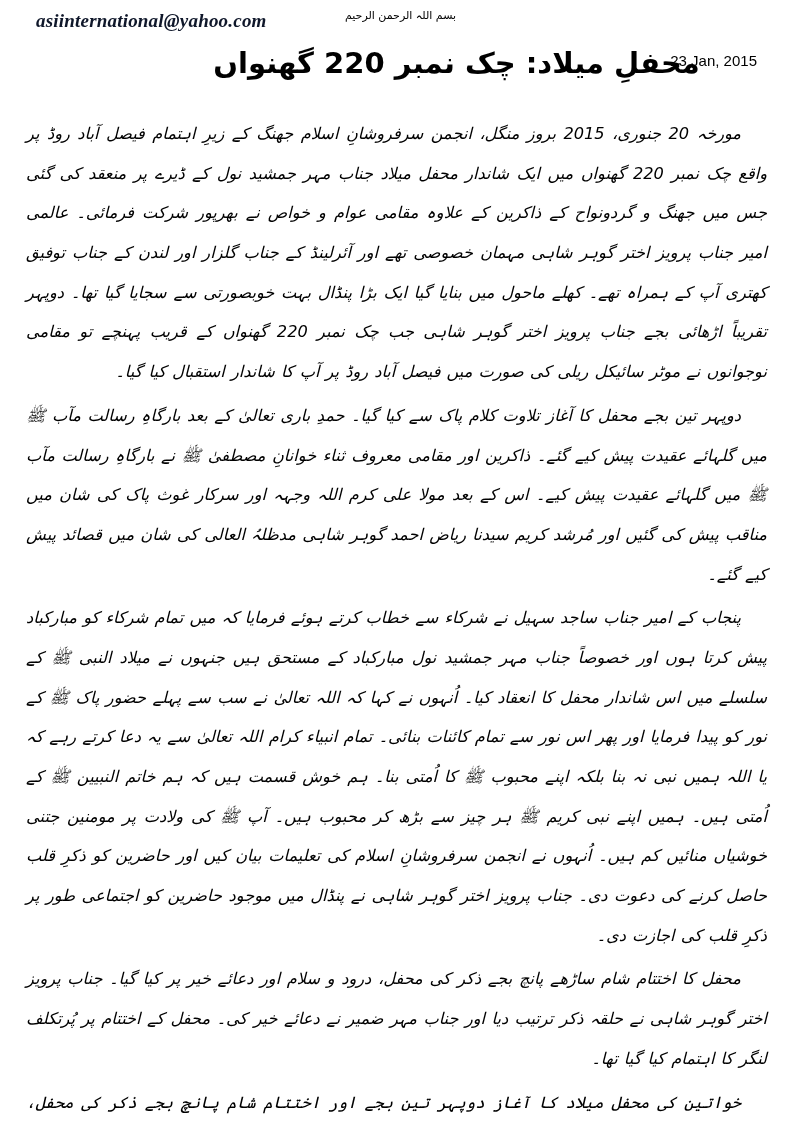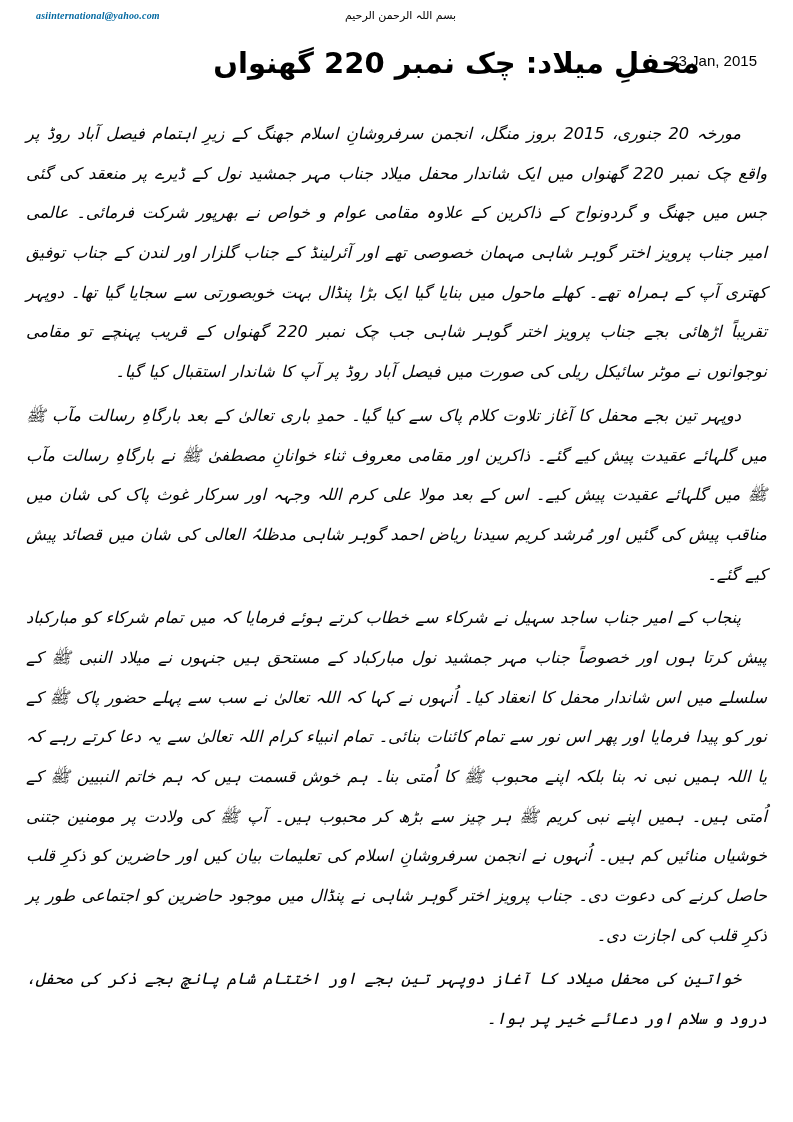--- a/index.html
+++ b/index.html
@@ -27,25 +27,25 @@
   
   .header-row {
     position: relative;
     height: 30px;
     direction: ltr;
   }
   .header-email {
     position: absolute;
     left: 18px;
     top: 2px;
-    color: #0369a1;
+    color: #0f172a;
     font-family: "Liberation Serif", "DejaVu Serif", serif;
     font-style: italic;
     font-weight: bold;
-    font-size: 10px;
+    font-size: 19px;
     letter-spacing: 0.2px;
     white-space: nowrap;
   }
   .bismillah {
     position: absolute;
     left: 8px;
     right: 0;
     top: 1px;
     text-align: center;
     color: #000;
@@ -119,16 +119,17 @@
 
   <div class="title-block">
     <div class="doc-title">محفلِ میلاد:  چک نمبر 220 گھنواں</div>
     <div class="doc-date">23 Jan, 2015</div>
   </div>
 
   <div class="body-text">
     <p>مورخہ 20 جنوری، 2015 بروز منگل، انجمن سرفروشانِ اسلام جھنگ کے زیرِ اہتمام فیصل آباد روڈ پر واقع چک نمبر 220 گھنواں میں ایک شاندار محفل میلاد جناب مہر جمشید نول کے ڈیرے پر منعقد کی گئی جس میں جھنگ و گردونواح کے ذاکرین کے علاوہ مقامی عوام و خواص نے بھرپور شرکت فرمائی۔ عالمی امیر جناب پرویز اختر گوہر شاہی مہمان خصوصی تھے اور آئرلینڈ کے جناب گلزار اور لندن کے جناب توفیق کھتری آپ کے ہمراہ تھے۔  کھلے ماحول میں بنایا گیا ایک بڑا پنڈال بہت خوبصورتی سے سجایا گیا تھا۔  دوپہر تقریباً اڑھائی بجے جناب پرویز اختر گوہر شاہی جب چک نمبر 220 گھنواں کے قریب پہنچے تو مقامی نوجوانوں نے موٹر سائیکل ریلی کی صورت میں فیصل آباد روڈ پر آپ کا شاندار استقبال کیا گیا۔</p>
     <p>دوپہر تین بجے محفل کا آغاز تلاوت کلام پاک سے کیا گیا۔ حمدِ باری تعالیٰ کے بعد بارگاہِ رسالت مآب ﷺ میں گلہائے عقیدت پیش کیے گئے۔ ذاکرین اور مقامی معروف ثناء خوانانِ مصطفیٰ ﷺ نے بارگاہِ رسالت مآب ﷺ میں گلہائے عقیدت پیش کیے۔ اس کے بعد مولا علی کرم اللہ وجہہ اور سرکار غوث پاک کی شان میں مناقب پیش کی گئیں اور مُرشد کریم سیدنا ریاض احمد گوہر شاہی مدظلہُ العالی کی شان میں قصائد پیش کیے گئے۔</p>
     <p>پنجاب کے امیر جناب ساجد سہیل نے شرکاء سے خطاب کرتے ہوئے فرمایا کہ میں تمام شرکاء کو مبارکباد پیش کرتا ہوں اور خصوصاً جناب مہر جمشید نول مبارکباد کے مستحق ہیں جنہوں نے میلاد النبی ﷺ کے سلسلے میں اس شاندار محفل کا انعقاد کیا۔ اُنہوں نے کہا کہ اللہ تعالیٰ نے سب سے پہلے حضور پاک ﷺ کے نور کو پیدا فرمایا اور پھر اس نور سے تمام کائنات بنائی۔ تمام انبیاء کرام اللہ تعالیٰ سے یہ دعا کرتے رہے کہ یا اللہ ہمیں نبی نہ بنا بلکہ اپنے محبوب ﷺ کا اُمتی بنا۔ ہم خوش قسمت ہیں کہ ہم خاتم النبیین ﷺ کے اُمتی ہیں۔ ہمیں اپنے نبی کریم ﷺ ہر چیز سے بڑھ کر محبوب ہیں۔ آپ ﷺ کی ولادت پر مومنین جتنی خوشیاں منائیں کم ہیں۔ اُنہوں نے انجمن سرفروشانِ اسلام کی تعلیمات بیان کیں اور حاضرین کو ذکرِ قلب حاصل کرنے کی دعوت دی۔ جناب پرویز اختر گوہر شاہی نے پنڈال میں موجود حاضرین کو اجتماعی طور پر ذکرِ قلب کی اجازت دی۔</p>
+    <p>محفل کا اختتام شام ساڑھے پانچ بجے ذکر کی محفل،  درود و سلام اور دعائے خیر پر کیا گیا۔ جناب پرویز اختر گوہر شاہی نے حلقہ ذکر ترتیب دیا اور جناب مہر ضمیر نے دعائے خیر کی۔ محفل کے اختتام پر پُرتکلف لنگر کا اہتمام کیا گیا تھا۔</p>
     <p>خواتین کی محفل میلاد کا آغاز دوپہر تین بجے اور اختتام شام پانچ بجے  ذکر کی محفل، درود و سلام اور دعائے خیر پر ہوا۔</p>
   </div>
 
 </div>
 
 </body></html>

